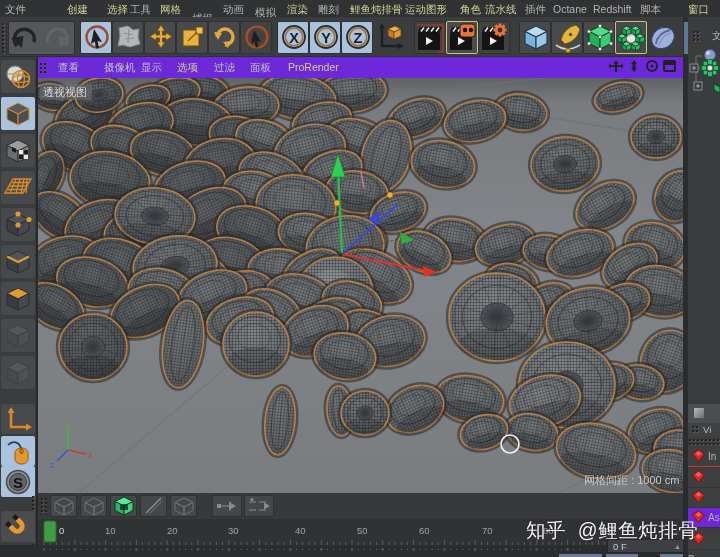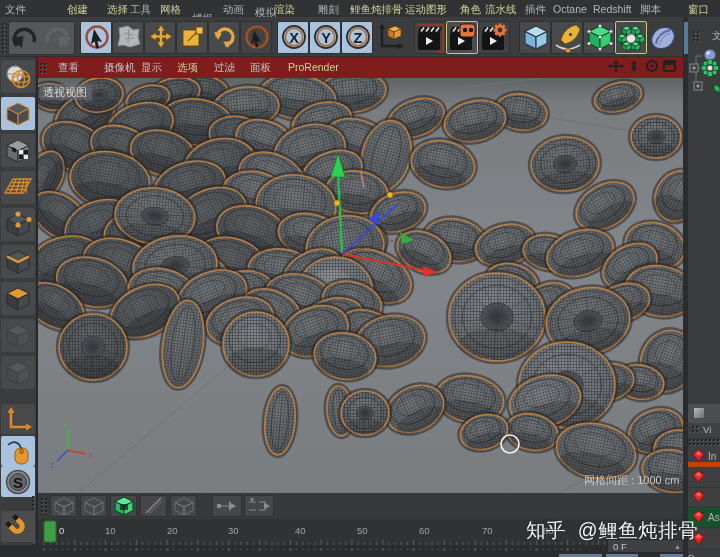--- a/index.html
+++ b/index.html
@@ -4,40 +4,40 @@
 body{width:720px;height:557px;overflow:hidden;position:relative;background:#3a3c3e;
  font-family:"Liberation Sans",sans-serif;-webkit-font-smoothing:antialiased}
 .abs{position:absolute}
 .mb{left:0;top:0;width:720px;height:17px;background:#303234;
  font-size:10.5px;color:#b4b4b4;white-space:nowrap}
 .mb .y{color:#d2cf96}
 .tb{left:0;top:17px;width:720px;height:40px;background:#3a3c3e;border-bottom:1px solid #2c2e30}
 .tile{position:absolute;top:21px;width:32px;height:33px;background:#47494b;border:1px solid #2e3032;border-radius:2px}
 .tile.sel{background:#a9c3de}
 .tile.dk{background:#404244}
-.vmb{left:36px;top:57px;width:647px;height:21px;background:#7f1d1d;
+.vmb{left:36px;top:57px;width:647px;height:21px;background:#6d28d9;
  font-size:10.5px;color:#c2c2c2;white-space:nowrap}
 .vmb .y{color:#d2cf96}
 .lc{left:0;top:57px;width:36px;height:500px;background:#3a3c3e}
 .lt{position:absolute;left:1px;width:34px;height:33px;background:#47494b;border-radius:2px}
 .lt.sel{background:#a9c3de}
 .grip{background-image:radial-gradient(circle,#222 0.8px,transparent 0.9px),radial-gradient(circle,#555 0.8px,transparent 0.9px);
  background-size:4px 4px,4px 4px;background-position:0 0,1px 1px}
 </style></head><body>
 <div class="abs mb">
     <span class="" style="position:absolute;left:5px;top:3px">文件</span>
     <span class="" style="position:absolute;left:35px;top:20px">编辑</span>
     <span class="y" style="position:absolute;left:67px;top:3px">创建</span>
     <span class="y" style="position:absolute;left:107px;top:3px">选择</span>
     <span class="" style="position:absolute;left:130px;top:3px">工具</span>
     <span class="y" style="position:absolute;left:160px;top:3px">网格</span>
     <span class="" style="position:absolute;left:192px;top:12px">捕捉</span>
     <span class="" style="position:absolute;left:223px;top:3px">动画</span>
     <span class="" style="position:absolute;left:255px;top:6px">模拟</span>
-    <span class="y" style="position:absolute;left:274px;top:3px">渲染</span>
+    <span class="y" style="position:absolute;left:287px;top:3px">渲染</span>
     <span class="" style="position:absolute;left:318px;top:3px">雕刻</span>
     <span class="y" style="position:absolute;left:350px;top:3px">鲤鱼炖排骨</span>
     <span class="y" style="position:absolute;left:405px;top:3px">运动图形</span>
     <span class="y" style="position:absolute;left:460px;top:3px">角色</span>
     <span class="y" style="position:absolute;left:485px;top:3px">流水线</span>
     <span class="" style="position:absolute;left:525px;top:3px">插件</span>
     <span class="" style="position:absolute;left:553px;top:3px">Octane</span>
     <span class="" style="position:absolute;left:593px;top:3px">Redshift</span>
     <span class="" style="position:absolute;left:640px;top:3px">脚本</span>
     <span class="y" style="position:absolute;left:688px;top:3px">窗口</span>
@@ -2048,32 +2048,32 @@
       </g>
 <circle r="2.8" fill="#e8e8e8" stroke="#666"></circle>
     </g>
 <rect x="6" y="36" width="8" height="8" fill="#3a3c3e" stroke="#8a8c8e"></rect>
     <path d="M8,40 H12 M10,38 V42" stroke="#aaa"></path>
 <path d="M26,38 l6,3 v6 l-6,-3 z" fill="#2fae5e" stroke="#0a4a20"></path>
 </svg>
 <div class="abs" style="left:688px;top:404px;width:32px;height:19px;background:#4c4e50;color:#c8c8c8;font-size:10px;line-height:19px"><span style="display:inline-block;width:10px;height:10px;background:linear-gradient(135deg,#b8babc,#6a6c6e);margin:0 4px 0 6px;vertical-align:-1px"></span>Re</div>
 <div class="abs" style="left:688px;top:423px;width:32px;height:14px;background:#3f4143;color:#bababa;font-size:9.5px;line-height:14px"><span class="grip" style="display:inline-block;width:8px;height:9px;margin:0 4px 0 3px;vertical-align:-1px"></span>Vi</div>
 <div class="abs grip" style="left:688px;top:438px;width:32px;height:8px"></div>
-<div class="abs" style="left:688px;top:447px;width:32px;height:20px;background:#3d3f41;border-bottom:5px solid #c2410c;color:#b4b4b4;font-size:10px;line-height:20px"><svg width="13" height="13" style="vertical-align:-2px;margin:0 3px 0 4px" xmlns="http://www.w3.org/2000/svg">
+<div class="abs" style="left:688px;top:447px;width:32px;height:20px;background:#3d3f41;border-bottom:1px solid #c2410c;color:#b4b4b4;font-size:10px;line-height:20px"><svg width="13" height="13" style="vertical-align:-2px;margin:0 3px 0 4px" xmlns="http://www.w3.org/2000/svg">
       <path d="M6.5,0.5 L12.5,5 L6.5,12.5 L0.5,5 Z" fill="#d82828" stroke="#7a1010"></path>
       <path d="M3.5,4.5 L6.5,2 L9.5,4.5 L6.5,7 Z" fill="#f06060"></path>
     </svg>In</div>
 <div class="abs" style="left:688px;top:468px;width:32px;height:20px;background:#3d3f41;border-bottom:1px solid #333537;color:#b4b4b4;font-size:10px;line-height:20px"><svg width="13" height="13" style="vertical-align:-2px;margin:0 3px 0 4px" xmlns="http://www.w3.org/2000/svg">
       <path d="M6.5,0.5 L12.5,5 L6.5,12.5 L0.5,5 Z" fill="#d82828" stroke="#7a1010"></path>
       <path d="M3.5,4.5 L6.5,2 L9.5,4.5 L6.5,7 Z" fill="#f06060"></path>
     </svg>Po</div>
 <div class="abs" style="left:688px;top:488px;width:32px;height:20px;background:#3d3f41;border-bottom:1px solid #333537;color:#b4b4b4;font-size:10px;line-height:20px"><svg width="13" height="13" style="vertical-align:-2px;margin:0 3px 0 4px" xmlns="http://www.w3.org/2000/svg">
       <path d="M6.5,0.5 L12.5,5 L6.5,12.5 L0.5,5 Z" fill="#d82828" stroke="#7a1010"></path>
       <path d="M3.5,4.5 L6.5,2 L9.5,4.5 L6.5,7 Z" fill="#f06060"></path>
     </svg>Sp</div>
-<div class="abs" style="left:688px;top:508px;width:32px;height:20px;background:#14532d;border-bottom:1px solid #333537;color:#b4b4b4;font-size:10px;line-height:20px"><svg width="13" height="13" style="vertical-align:-2px;margin:0 3px 0 4px" xmlns="http://www.w3.org/2000/svg">
+<div class="abs" style="left:688px;top:508px;width:32px;height:20px;background:#6d28d9;border-bottom:1px solid #333537;color:#b4b4b4;font-size:10px;line-height:20px"><svg width="13" height="13" style="vertical-align:-2px;margin:0 3px 0 4px" xmlns="http://www.w3.org/2000/svg">
       <path d="M6.5,0.5 L12.5,5 L6.5,12.5 L0.5,5 Z" fill="#d82828" stroke="#7a1010"></path>
       <path d="M3.5,4.5 L6.5,2 L9.5,4.5 L6.5,7 Z" fill="#f06060"></path>
     </svg>As</div>
 <div class="abs" style="left:688px;top:530px;width:32px;height:20px;background:#3d3f41;border-bottom:1px solid #333537;color:#b4b4b4;font-size:10px;line-height:20px"><svg width="13" height="13" style="vertical-align:-2px;margin:0 3px 0 4px" xmlns="http://www.w3.org/2000/svg">
       <path d="M6.5,0.5 L12.5,5 L6.5,12.5 L0.5,5 Z" fill="#d82828" stroke="#7a1010"></path>
       <path d="M3.5,4.5 L6.5,2 L9.5,4.5 L6.5,7 Z" fill="#f06060"></path>
     </svg>De</div>
 <div class="abs" style="left:526px;top:517px;color:#f4f4f6;font-size:19.5px;letter-spacing:0.5px;text-shadow:0 0 2px rgba(0,0,0,0.4)">知乎&nbsp; @鲤鱼炖排骨</div>
 </body></html>

